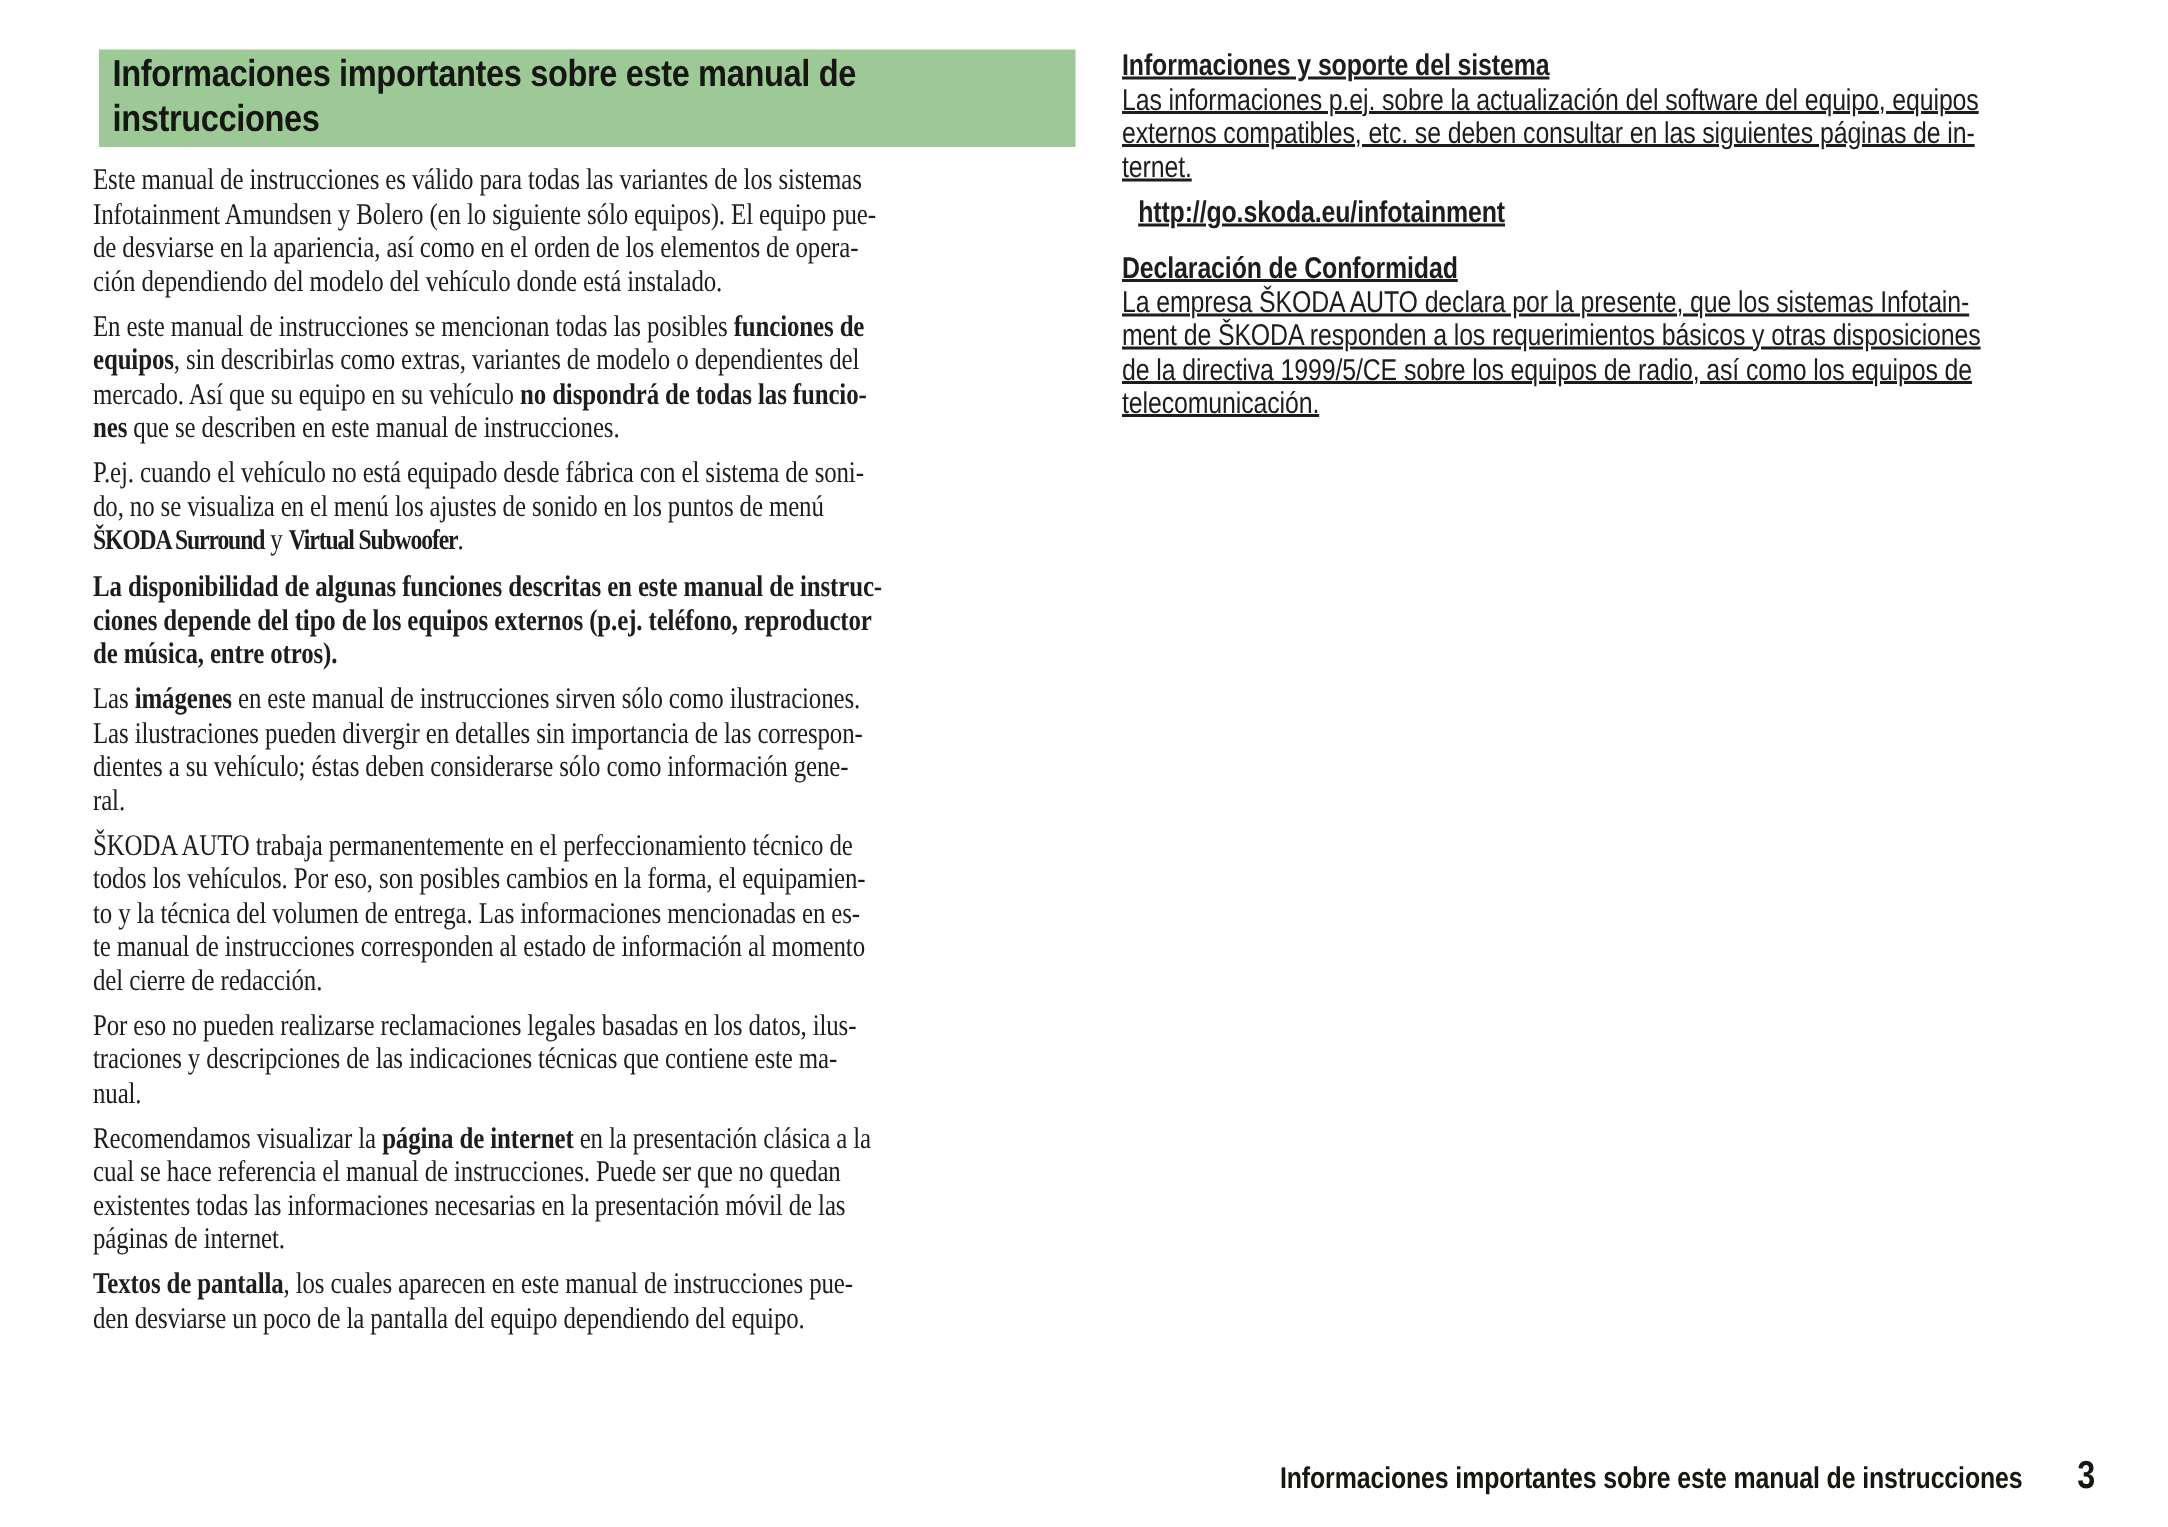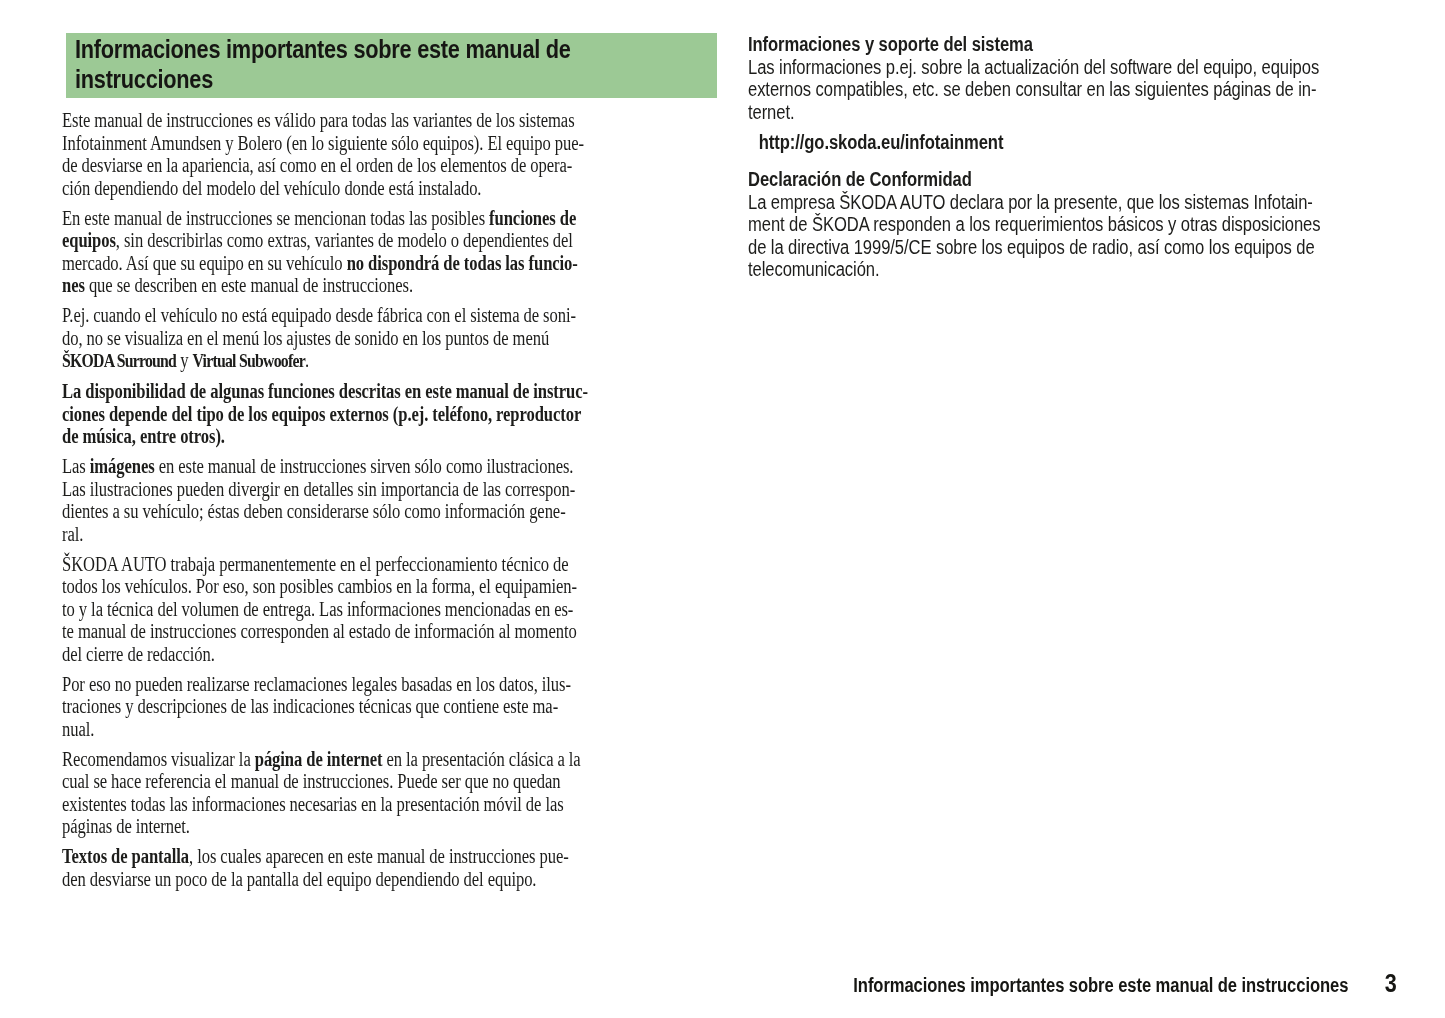--- a/index.html
+++ b/index.html
@@ -19,21 +19,21 @@
   .title-text{
     position:absolute;left:9px;top:2px;width:750px;
     transform:scaleX(0.87);transform-origin:0 0;
     font-size:25px;font-weight:700;line-height:29.5px;
     letter-spacing:-0.3px;white-space:pre-line;color:#161613;
   }
 
   
   .col{position:absolute;}
   .col-left{left:62px;top:109px;width:651px;font-family:Liberation Serif, serif;}
-  .col-right{left:748px;top:33px;width:647px;}
+  .col-right{left:748px;top:33px;width:647px;text-decoration:underline;}
   .col-inner{
     transform:scaleX(0.83);transform-origin:0 0;width:820px;
     font-size:20px;line-height:22.5px;letter-spacing:-0.1px;
   }
   p.para{margin:0 0 7.5px 0;white-space:pre-line;}
   p.para:last-child{margin-bottom:0;}
   .b{font-weight:700;}
   .menu{font-weight:700;font-size:19px;letter-spacing:-0.9px;}
   p.rheading{margin:0;font-weight:700;white-space:pre-line;}
   p.rlink{

